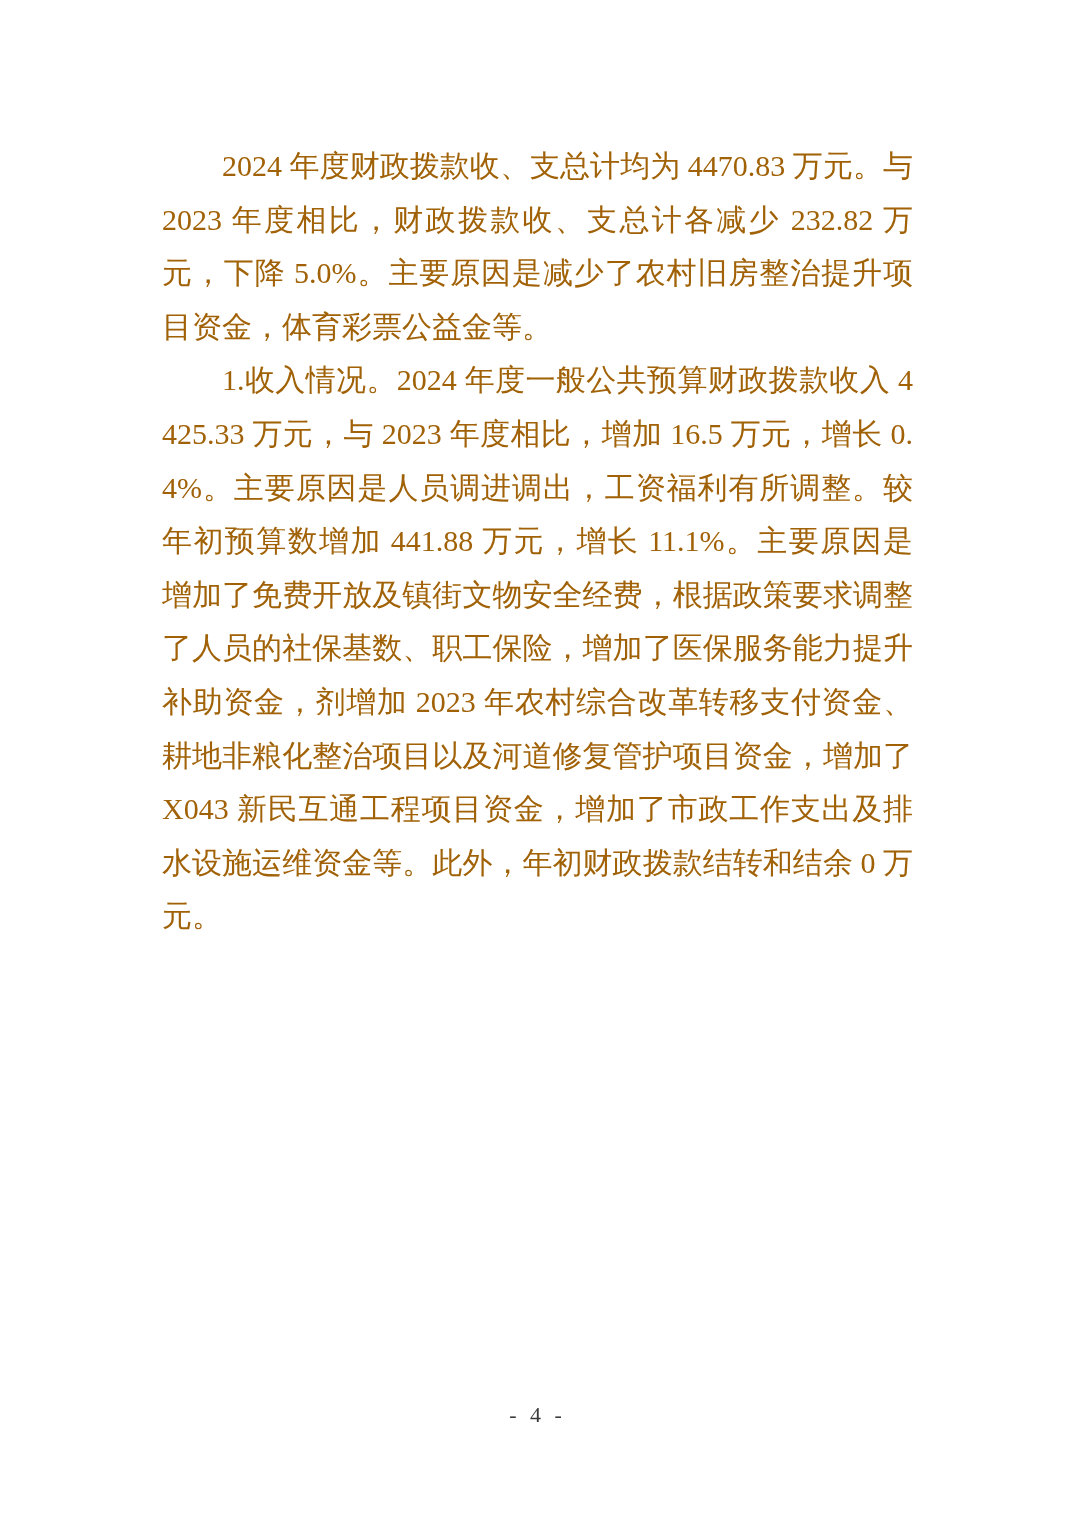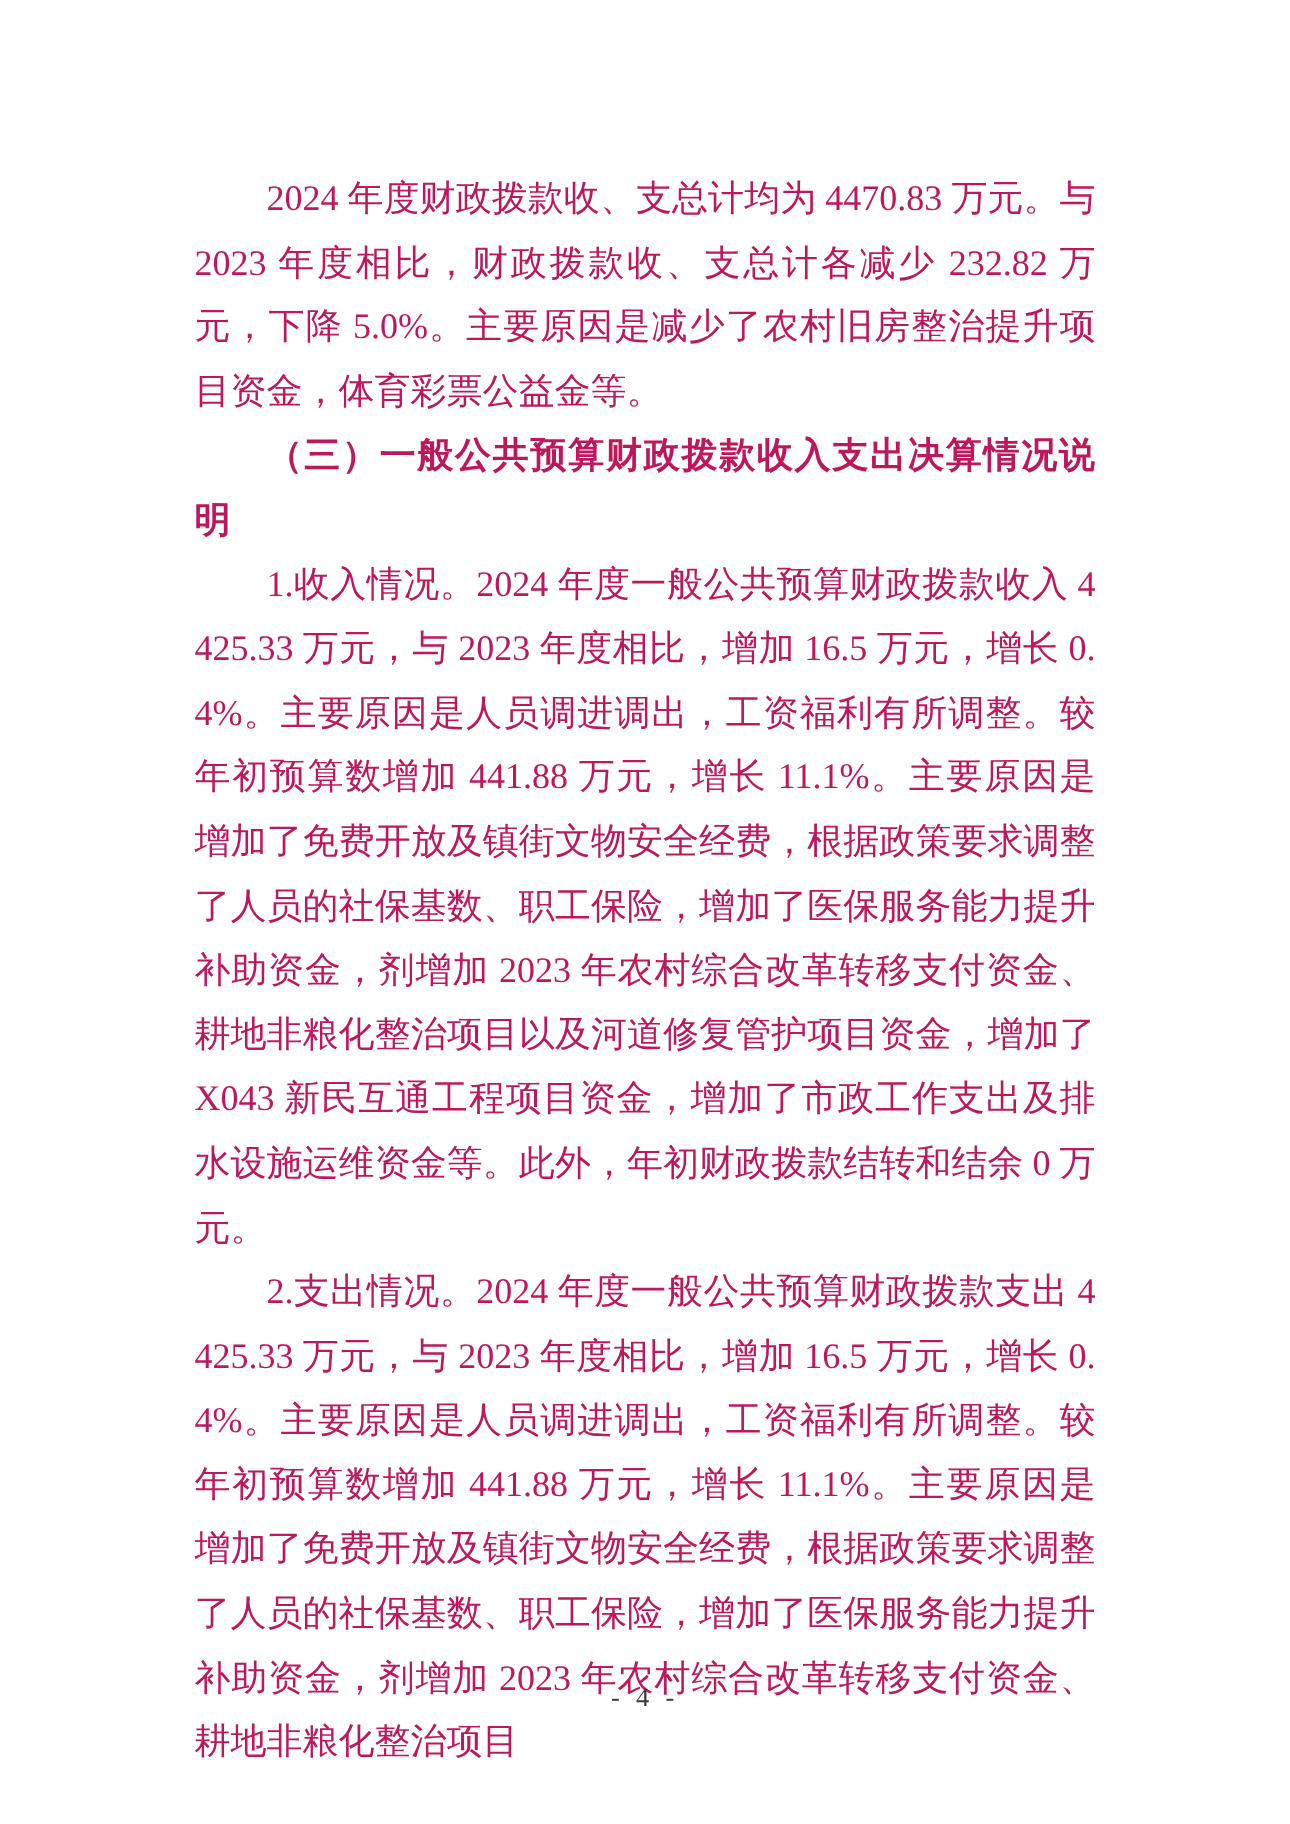--- a/index.html
+++ b/index.html
@@ -20,21 +20,21 @@
     left: 162px;
     top: 139px;
     width: 751px;
   }
   .para {
     margin: 0;
     padding: 0;
     font-family: "Liberation Serif", "DejaVu Serif", serif;
     font-size: 30px;
     line-height: 53.6px;
-    color: #be185d;
+    color: #a16207;
     text-align: justify;
     text-justify: inter-character;
     text-indent: 2em;
     word-break: break-all;
   }
   .section-heading {
     font-weight: 700;
     letter-spacing: 0.5px;
   }
   .lead {
@@ -54,22 +54,20 @@
   }
 </style>
 </head>
 <body>
 
 <div class="page">
   <div class="content">
 
     <p class="para">2024 年度财政拨款收、支总计均为 4470.83 万元。与 2023 年度相比，财政拨款收、支总计各减少 232.82 万元，下降 5.0%。主要原因是减少了农村旧房整治提升项目资金，体育彩票公益金等。</p>
 
-    <p class="para section-heading">（三）一般公共预算财政拨款收入支出决算情况说明</p>
 
     <p class="para"><span class="lead">1.收入情况。</span><span>2024 年度一般公共预算财政拨款收入 4425.33 万元，与 2023 年度相比，增加 16.5 万元，增长 0.4%。主要原因是人员调进调出，工资福利有所调整。较年初预算数增加 441.88 万元，增长 11.1%。主要原因是增加了免费开放及镇街文物安全经费，根据政策要求调整了人员的社保基数、职工保险，增加了医保服务能力提升补助资金，剂增加 2023 年农村综合改革转移支付资金、耕地非粮化整治项目以及河道修复管护项目资金，增加了 X043 新民互通工程项目资金，增加了市政工作支出及排水设施运维资金等。此外，年初财政拨款结转和结余 0 万元。</span></p>
 
-    <p class="para"><span class="lead">2.支出情况。</span><span>2024 年度一般公共预算财政拨款支出 4425.33 万元，与 2023 年度相比，增加 16.5 万元，增长 0.4%。主要原因是人员调进调出，工资福利有所调整。较年初预算数增加 441.88 万元，增长 11.1%。主要原因是增加了免费开放及镇街文物安全经费，根据政策要求调整了人员的社保基数、职工保险，增加了医保服务能力提升补助资金，剂增加 2023 年农村综合改革转移支付资金、耕地非粮化整治项目</span></p>
 
   </div>
 
   <div class="footer">- 4 -</div>
 </div>
 
 </body></html>

